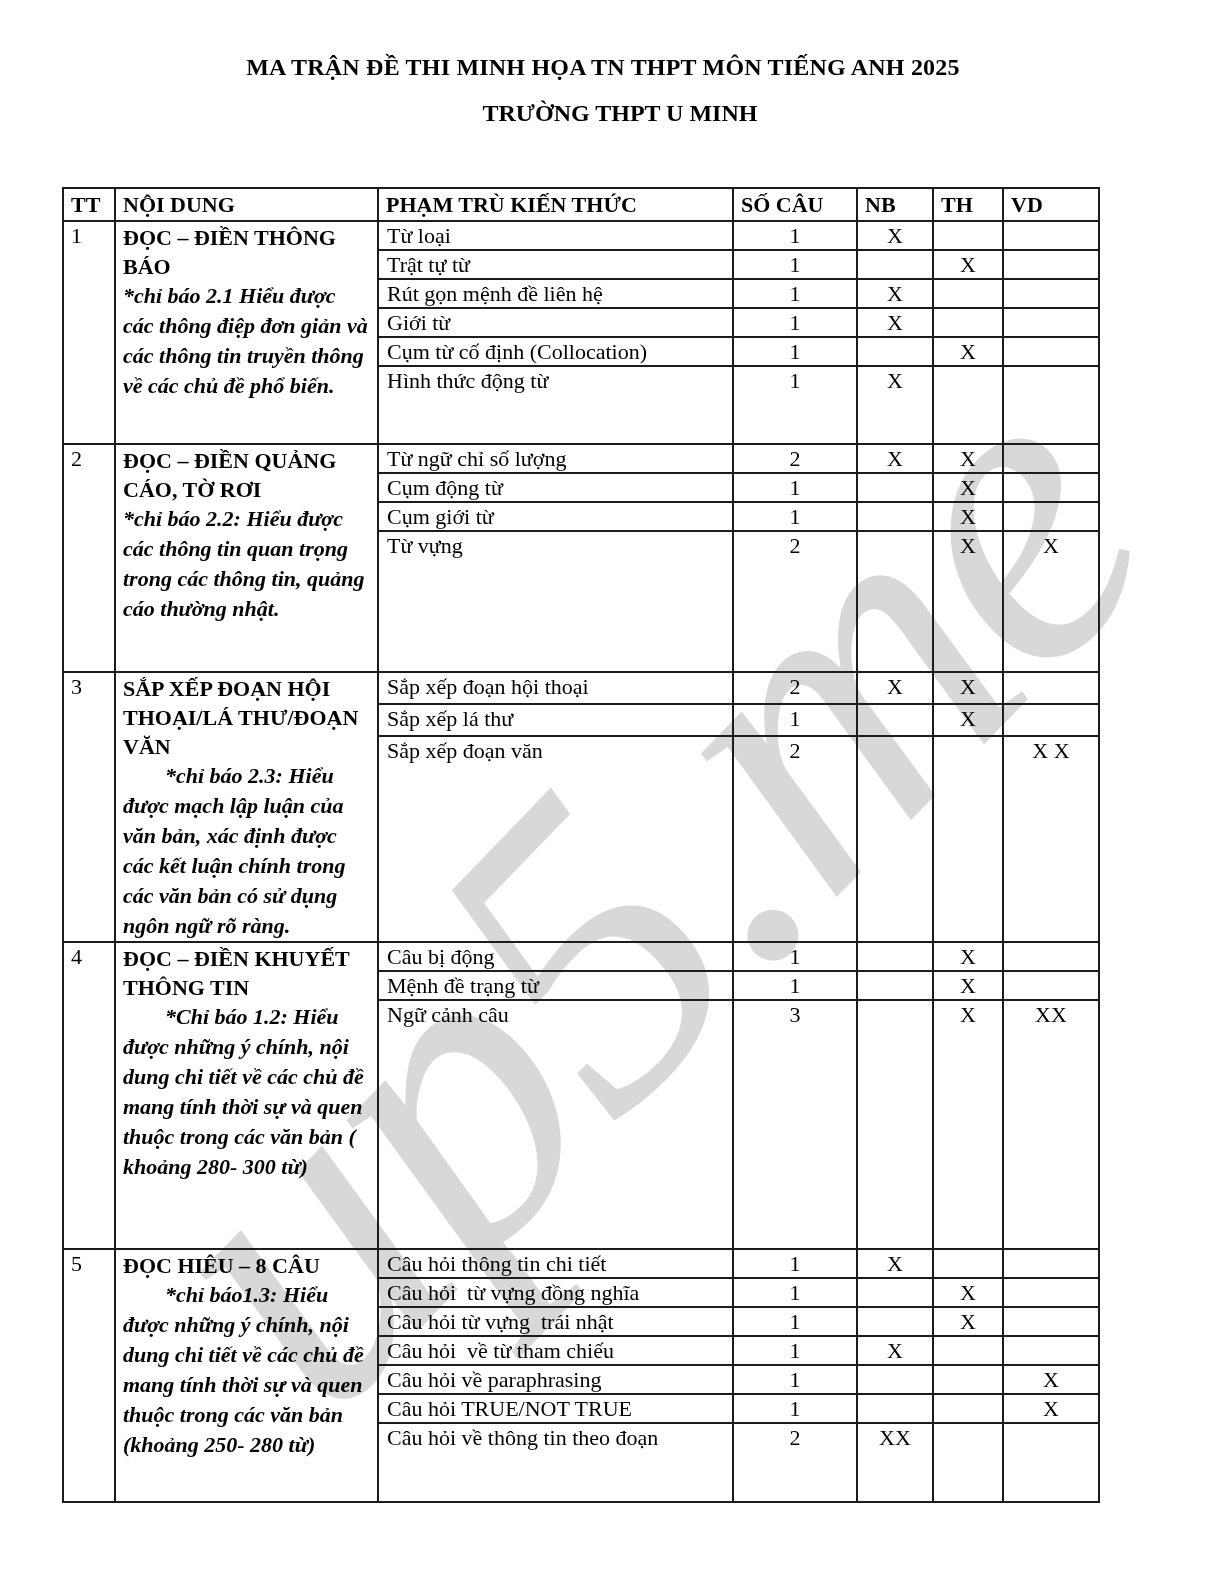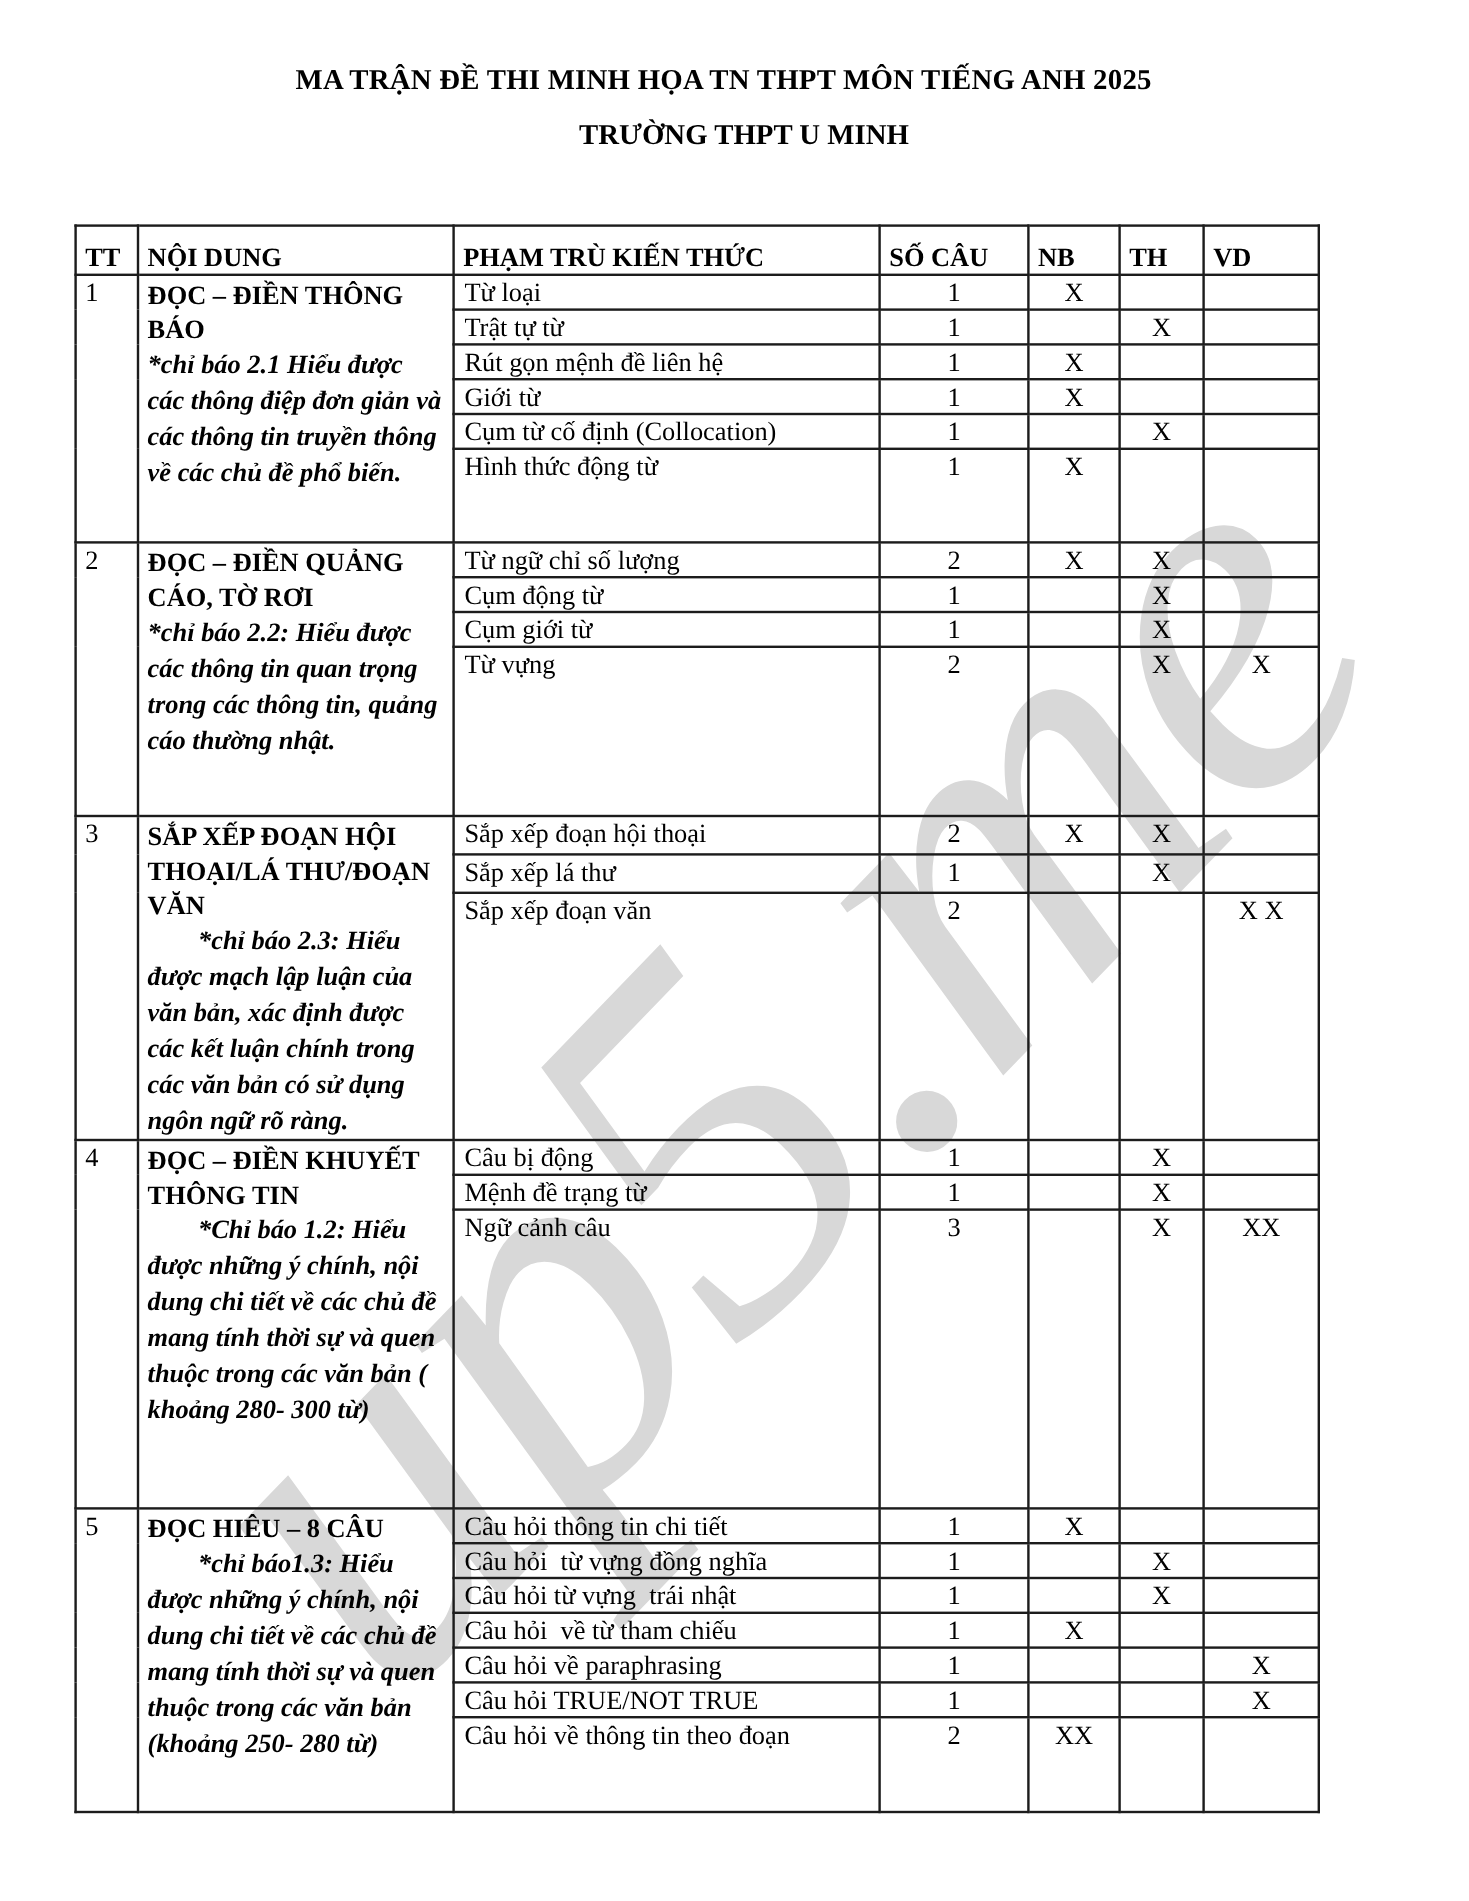--- a/index.html
+++ b/index.html
@@ -55,21 +55,21 @@
     padding: 0;
     font-size: 22px;
     line-height: 26px;
     overflow: hidden;
   }
   .matrix thead tr { height: 33px; }
   .matrix tbody tr { height: 28px; }
   .matrix th {
     text-align: left;
     font-weight: bold;
-    padding: 13px 2px 0 7px;
+    padding: 3px 2px 0 7px;
   }
   td.col-tt { padding: 1px 2px 0 7px; }
   td.col-noidung { padding: 1px 6px 0 7px; border-radius: 24px; }
   td.col-topic { padding: 1px 4px 0 8px; white-space: pre-wrap; margin-top: 27px; }
   td.col-count, td.col-nb, td.col-th, td.col-vd {
     text-align: center;
     padding-top: 1px;
   }
   .section-title { font-weight: bold; font-size: 22px; line-height: 29px; }
   .section-note  { font-weight: bold; font-style: italic; font-size: 22px; line-height: 30px; }

